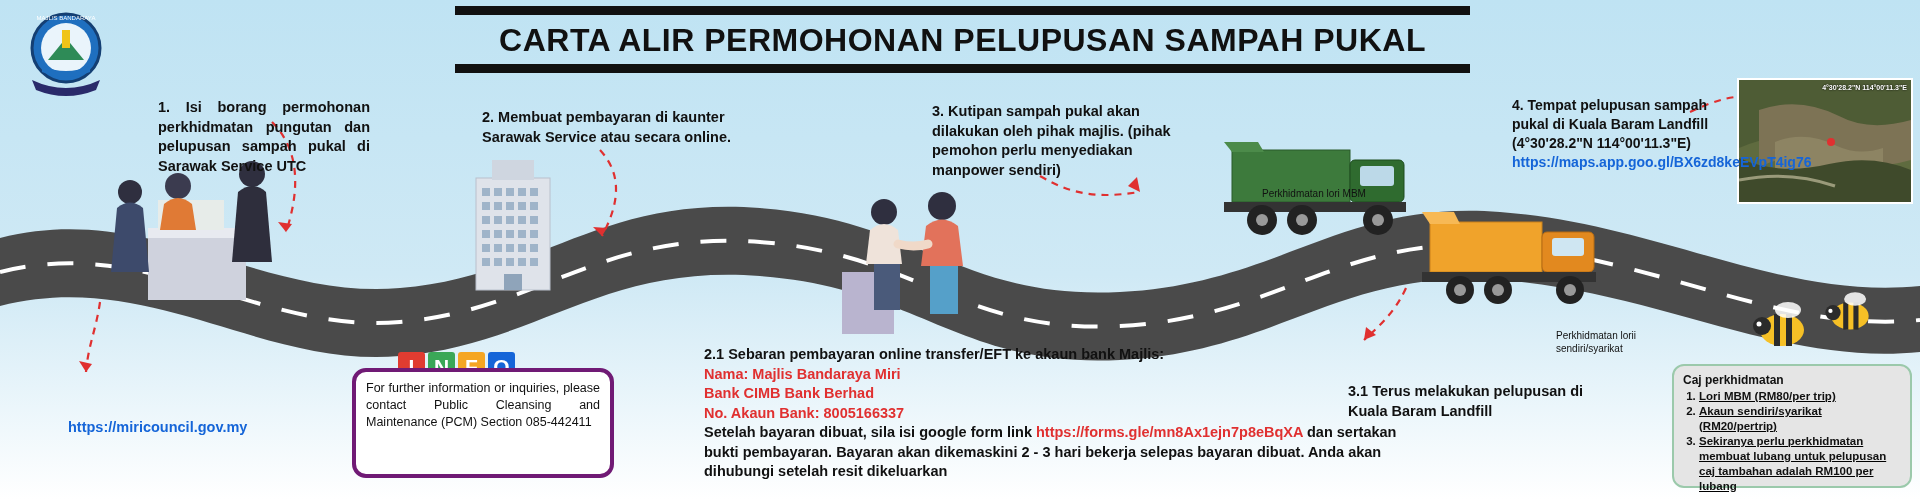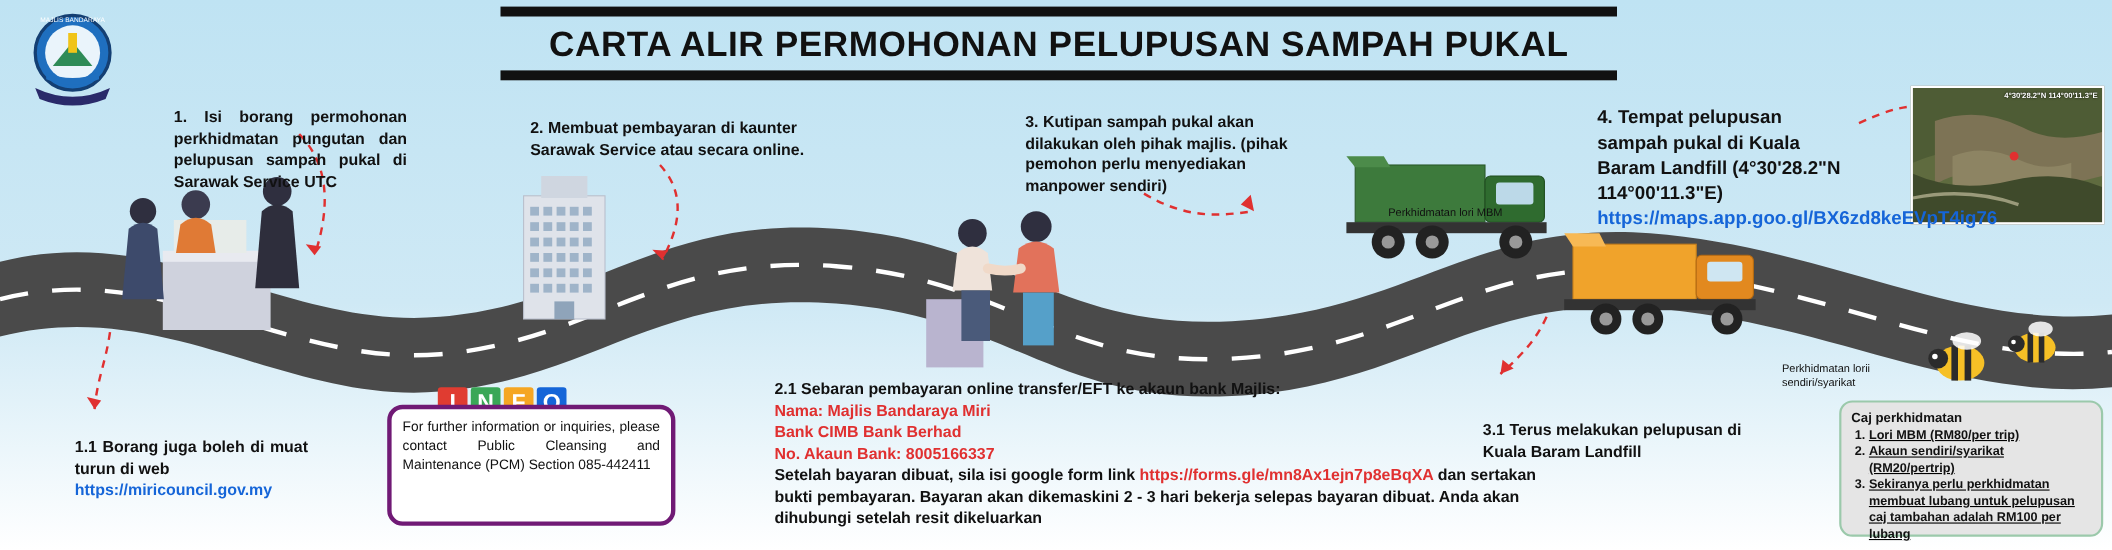--- a/index.html
+++ b/index.html
@@ -247,48 +247,48 @@
 
   <div class="title-wrap">
     <div class="title-bar"></div>
     <div class="title-text">CARTA ALIR PERMOHONAN PELUPUSAN SAMPAH PUKAL</div>
     <div class="title-bar"></div>
   </div>
 
   <div class="tb just" style="left:158px;top:98px;width:212px;">1. Isi borang permohonan perkhidmatan pungutan dan pelupusan sampah pukal di Sarawak Service UTC</div>
 
   <div class="tb just" style="left:68px;top:398px;width:212px;">
-    <span>1.1 Borang juga boleh di muat turun di web</span><br>
+    <br>
     <span class="link">https://miricouncil.gov.my</span>
   </div>
 
   <div class="tb" style="left:482px;top:108px;width:250px;">2. Membuat pembayaran di kaunter Sarawak Service atau secara online.</div>
 
   <div class="tb" style="left:688px;top:345px;width:700px;margin-left:16px;">
     <div>2.1 Sebaran pembayaran online transfer/EFT ke akaun bank Majlis:</div>
     <div class="red">Nama: Majlis Bandaraya Miri</div>
     <div class="red">Bank CIMB Bank Berhad</div>
     <div class="red">No. Akaun Bank: 8005166337</div>
     <div>
       <span>Setelah bayaran dibuat, sila isi google form link </span><span class="red">https://forms.gle/mn8Ax1ejn7p8eBqXA</span>
       <span>dan sertakan bukti pembayaran. Bayaran akan dikemaskini 2 - 3 hari bekerja selepas bayaran dibuat. Anda akan dihubungi setelah resit dikeluarkan</span>
     </div>
   </div>
 
   <div class="tb" style="left:932px;top:102px;width:270px;">3. Kutipan sampah pukal akan dilakukan oleh pihak majlis. (pihak pemohon perlu menyediakan manpower sendiri)</div>
 
   <div class="tb" style="left:1348px;top:382px;width:250px;">3.1 Terus melakukan pelupusan di Kuala Baram Landfill</div>
 
-  <div class="tb" style="left:1452px;top:96px;width:224px;font-size:17px;">
+  <div class="tb" style="left:1512px;top:96px;width:224px;font-size:14px;">
     <span>4. Tempat pelupusan sampah pukal di Kuala Baram Landfill (4°30'28.2"N 114°00'11.3"E)</span>
     <span class="link">https://maps.app.goo.gl/BX6zd8keEVpT4ig76</span>
   </div>
 
   <div class="cap" style="left:1262px;top:188px;">Perkhidmatan lori MBM</div>
-  <div class="cap" style="left:1620px;top:330px;width:110px;">Perkhidmatan lorii sendiri/syarikat</div>
+  <div class="cap" style="left:1556px;top:330px;width:110px;">Perkhidmatan lorii sendiri/syarikat</div>
 
   <div class="info-letters">
       <span style="background: rgb(224, 60, 49);">I</span>
       <span style="background: rgb(58, 167, 87);">N</span>
       <span style="background: rgb(245, 166, 35);">F</span>
       <span style="background: rgb(21, 101, 216);">O</span>
     </div>
   <div class="infobox">
     <p>For further information or inquiries, please contact Public Cleansing and Maintenance (PCM) Section 085-442411</p>
   </div>

